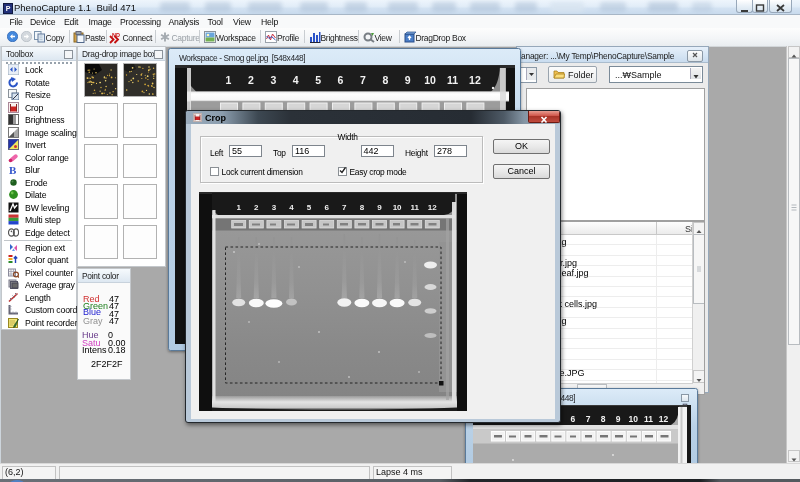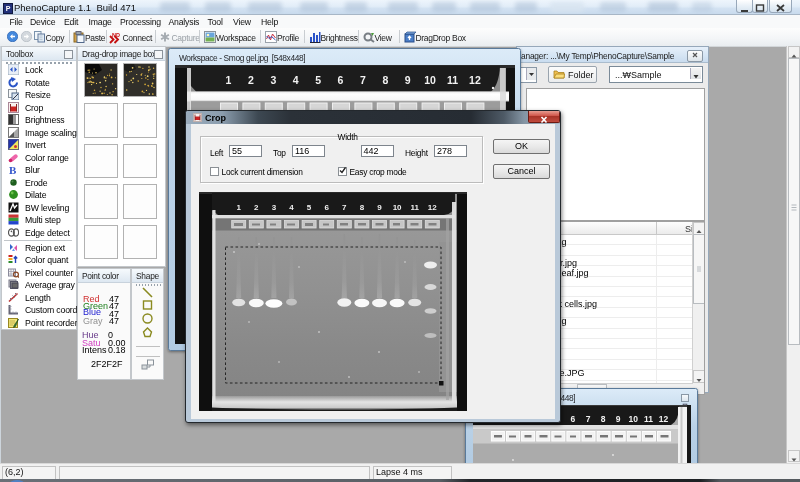--- a/index.html
+++ b/index.html
@@ -426,39 +426,20 @@
 </div>
 <div class="abs" style="left:77px;top:268px;width:54px;z-index:33">
  <div class="ctl" style="left:5px;top:62px;color:#683a8a">Hue</div>
       <div class="ctl" style="left:31px;top:62px">0</div>
  <div class="ctl" style="left:5px;top:69.5px;color:#d040c0">Satu</div>
       <div class="ctl" style="left:31px;top:69.5px">0.00</div>
  <div class="ctl" style="left:5px;top:77px">Intens</div>
       <div class="ctl" style="left:31px;top:77px">0.18</div>
  <div class="ctl" style="left:14px;top:91px">2F2F2F</div>
 </div>
-<div class="panel" style="left:131px;top:268px;width:33px;height:112px;z-index:32;background:#fafafa">
- <div class="phead">
-        <span>Shape</span>
-      </div>
- <div style="position:absolute;left:3px;top:15px;width:26px;height:2px;background-image:radial-gradient(circle,#98a2ac 35%,transparent 40%);background-size:3px 2px;"></div>
- <svg style="position:absolute;left:8px;top:18px" width="16" height="56">
-        <path d="M3 1 L12 10" stroke="#8a8a20" stroke-width="1.6"></path>
-        <rect x="3.5" y="14" width="8" height="8" fill="none" stroke="#8a8a20" stroke-width="1.4"></rect>
-        <circle cx="7.5" cy="31.5" r="4.5" fill="none" stroke="#8a8a20" stroke-width="1.4"></circle>
-        <path d="M7.5 41 L11.5 45 L10 49.5 L5 49.5 L3.5 45 Z" fill="none" stroke="#8a8a20" stroke-width="1.4"></path>
-      </svg>
- <div class="abs" style="left:4px;top:77px;width:24px;height:1px;background:#c0c0c0"></div>
- <div class="abs" style="left:4px;top:87px;width:24px;height:1px;background:#c0c0c0"></div>
- <svg style="position:absolute;left:9px;top:90px" width="14" height="12">
-        <rect x="6.5" y="1" width="6" height="5" fill="none" stroke="#8a929a"></rect>
-        <rect x="1" y="6" width="5" height="4" fill="#d8dcde" stroke="#8a929a"></rect>
-        <path d="M6 8 L9 8 L9 6" stroke="#8a929a" fill="none"></path>
-      </svg>
-</div>
 
 <div class="abs" style="left:516px;top:46px;width:193px;height:347px;background:#ebebeb;border:1px solid #8framea4ba;box-sizing:border-box;z-index:10;border:1px solid #96a8ba;">
  <div style="position:absolute;left:0;top:0;right:0;height:15px;background:linear-gradient(#e6f0fa,#c9dcef);border-bottom:1px solid #aabccd"></div>
  <div class="awtitle" style="left:4px;top:3.5px;font-size:8.4px;letter-spacing:-0.2px;color:#222">anager: ...\My Temp\PhenoCapture\Sample</div>
  <div style="position:absolute;left:170px;top:2.5px;width:14px;height:10px;background:linear-gradient(#fdfdfd,#dde4ea);border:1px solid #8a98a6;border-radius:2px">
         <svg width="12" height="8" style="display:block;margin:0 auto">
           <path d="M4 2 L8 6 M8 2 L4 6" stroke="#555" stroke-width="1.2"></path>
         </svg>
       </div>
 

